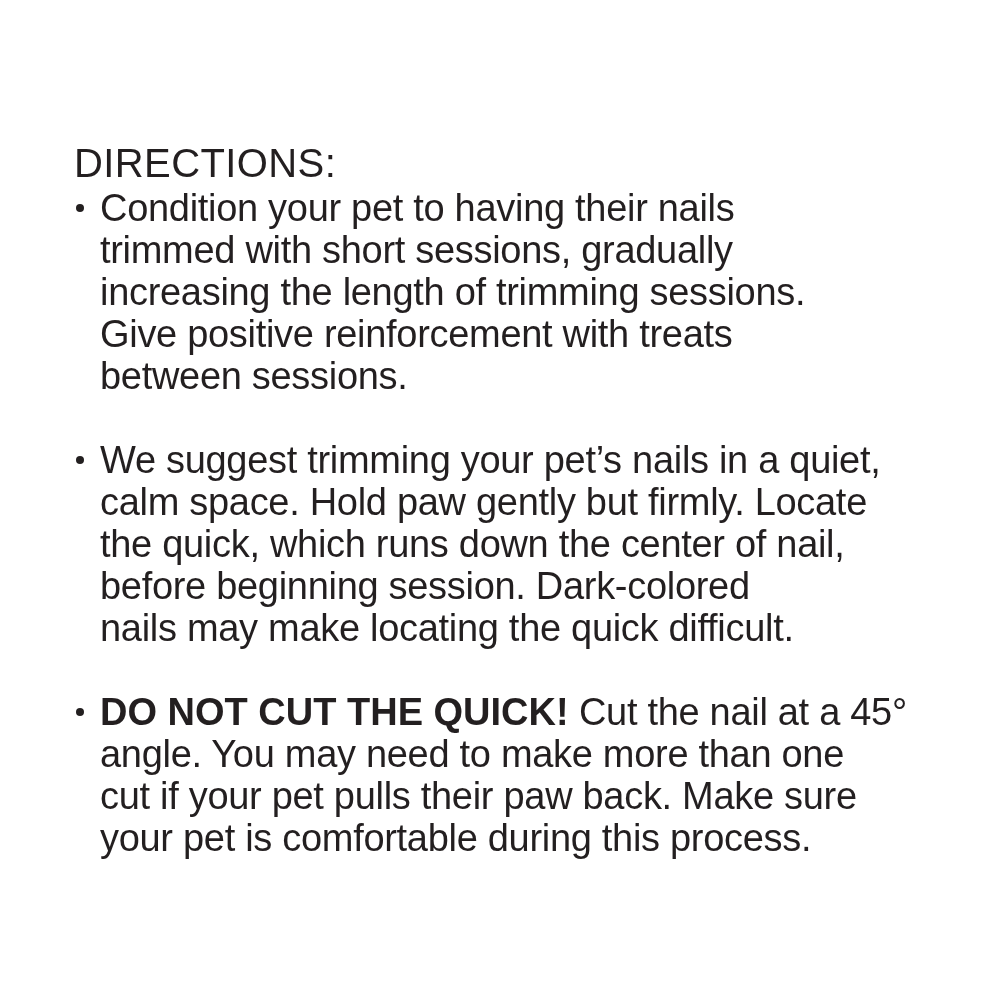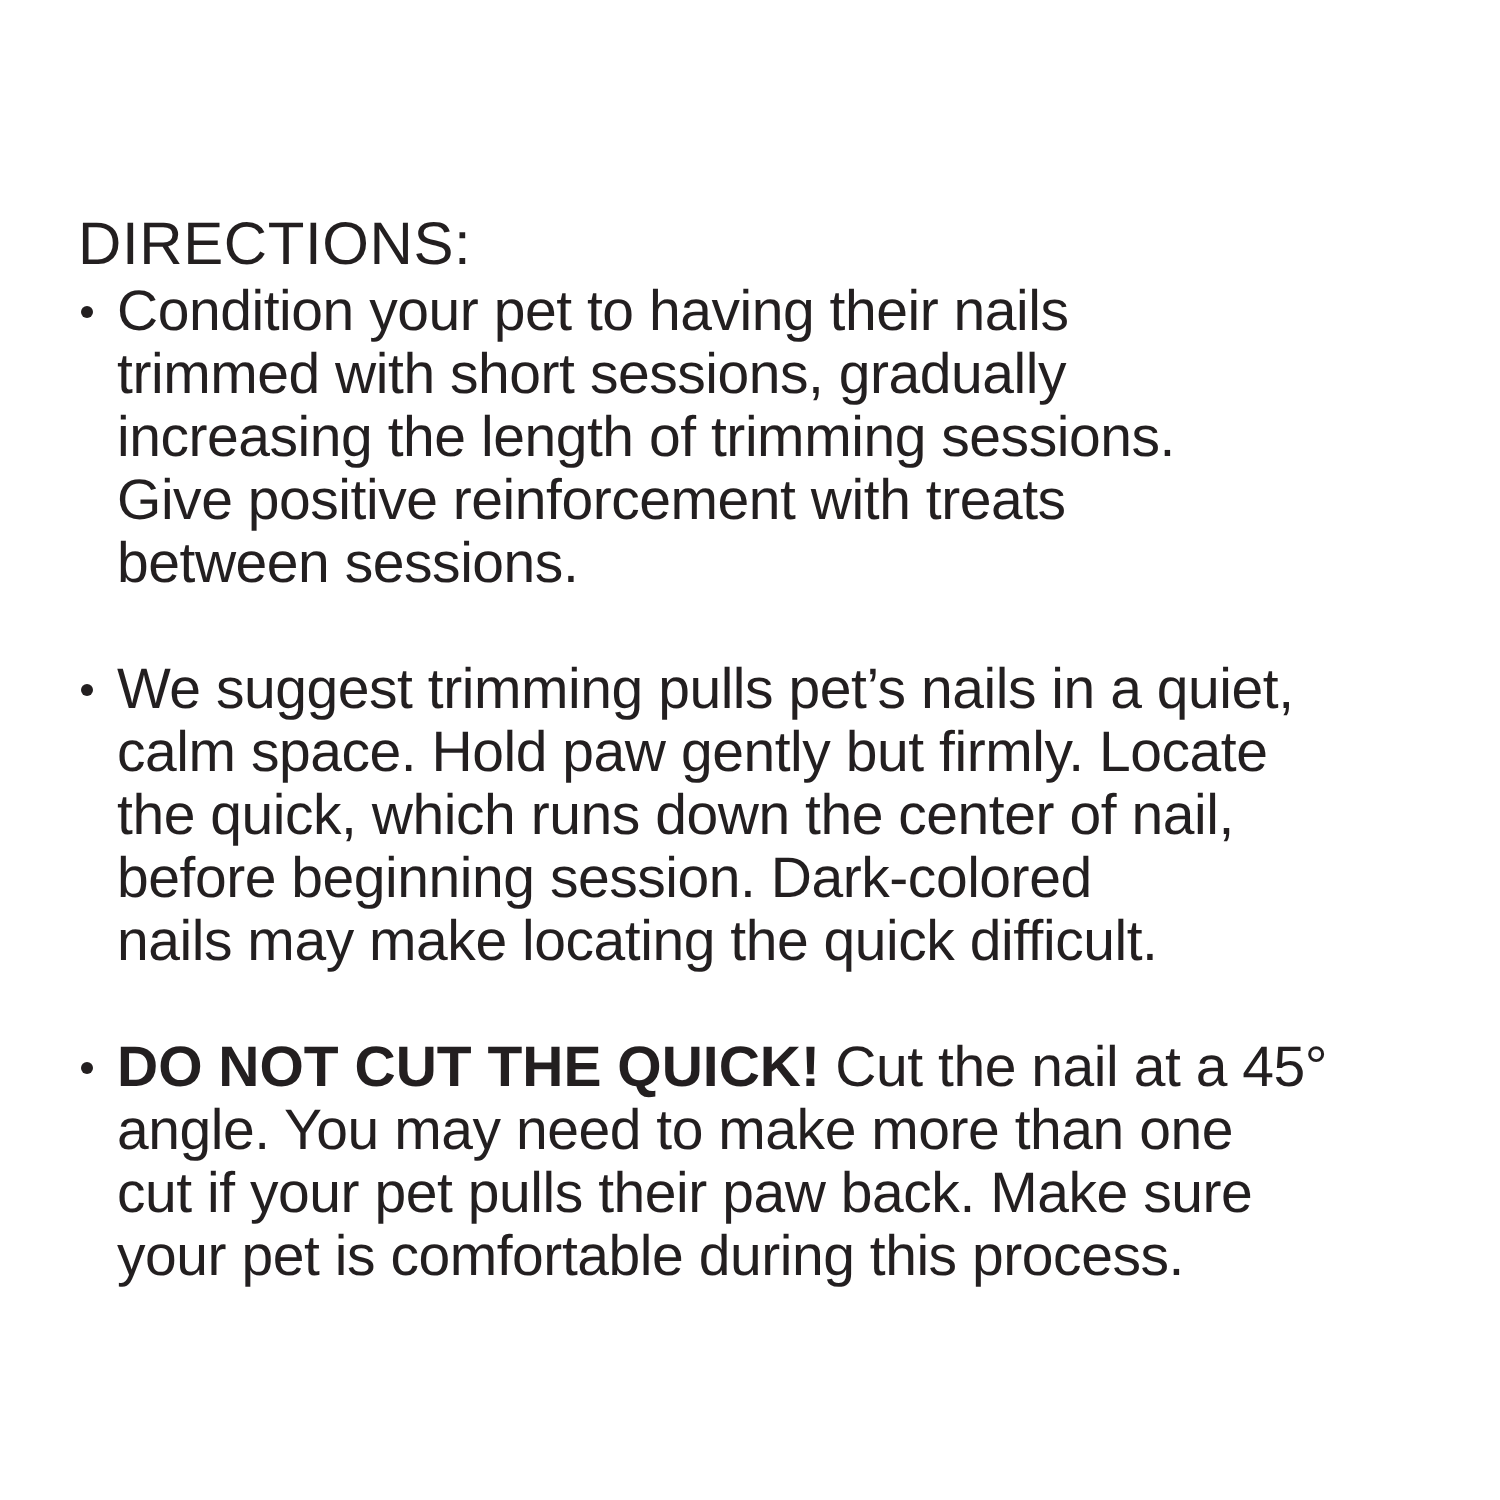--- a/index.html
+++ b/index.html
@@ -7,21 +7,21 @@
     padding: 0;
     width: 1000px;
     height: 1000px;
     background: #ffffff;
     overflow: hidden;
     font-family: "Liberation Sans", sans-serif;
     color: #231f20;
   }
   main.directions-panel {
     position: absolute;
-    left: 52px;
+    left: 74px;
     top: 140px;
     width: 905px;
   }
   h1.title {
     font-size: 40px;
     font-weight: 400;
     line-height: 46px;
     letter-spacing: 0.4px;
     margin: 0 0 1px 0;
   }
@@ -55,21 +55,21 @@
 <body>
 
 <main class="directions-panel">
   <h1 class="title">DIRECTIONS:</h1>
   <ul class="bullets">
     <li class="bullet-item"><span class="marker"></span><span class="bt">Condition your pet to having their nails
 trimmed with short sessions, gradually
 increasing the length of trimming sessions.
 Give positive reinforcement with treats
 between sessions.</span></li>
-    <li class="bullet-item"><span class="marker"></span><span class="bt">We suggest trimming pulls pet’s nails in a quiet,
+    <li class="bullet-item"><span class="marker"></span><span class="bt">We suggest trimming your pet’s nails in a quiet,
 calm space. Hold paw gently but firmly. Locate
 the quick, which runs down the center of nail,
 before beginning session. Dark-colored
 nails may make locating the quick difficult.</span></li>
     <li class="bullet-item"><span class="marker"></span><span class="bt"><strong>DO NOT CUT THE QUICK!</strong> <span>Cut the nail at a 45°
 angle. You may need to make more than one
 cut if your pet pulls their paw back. Make sure
 your pet is comfortable during this process.</span></span></li>
   </ul>
 </main>

